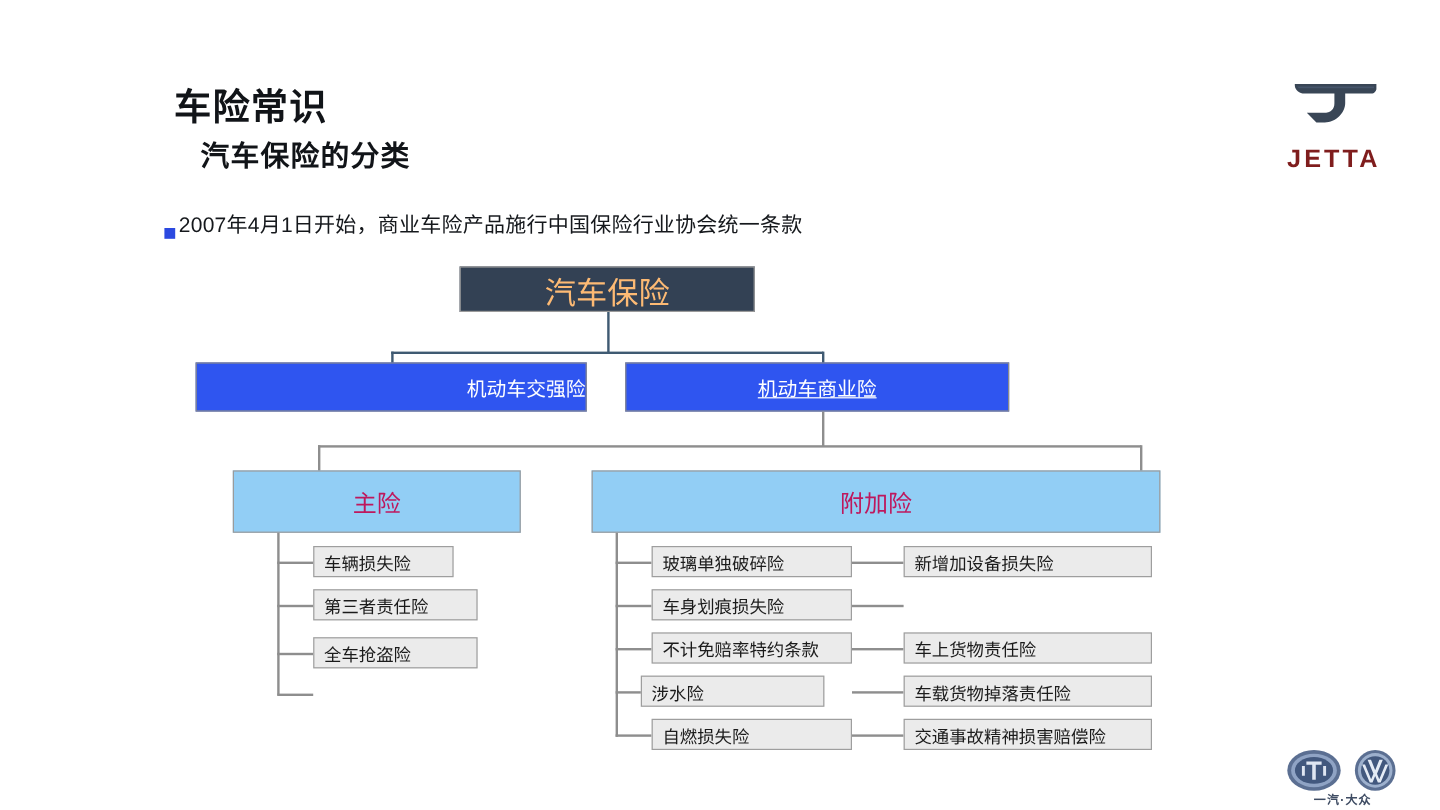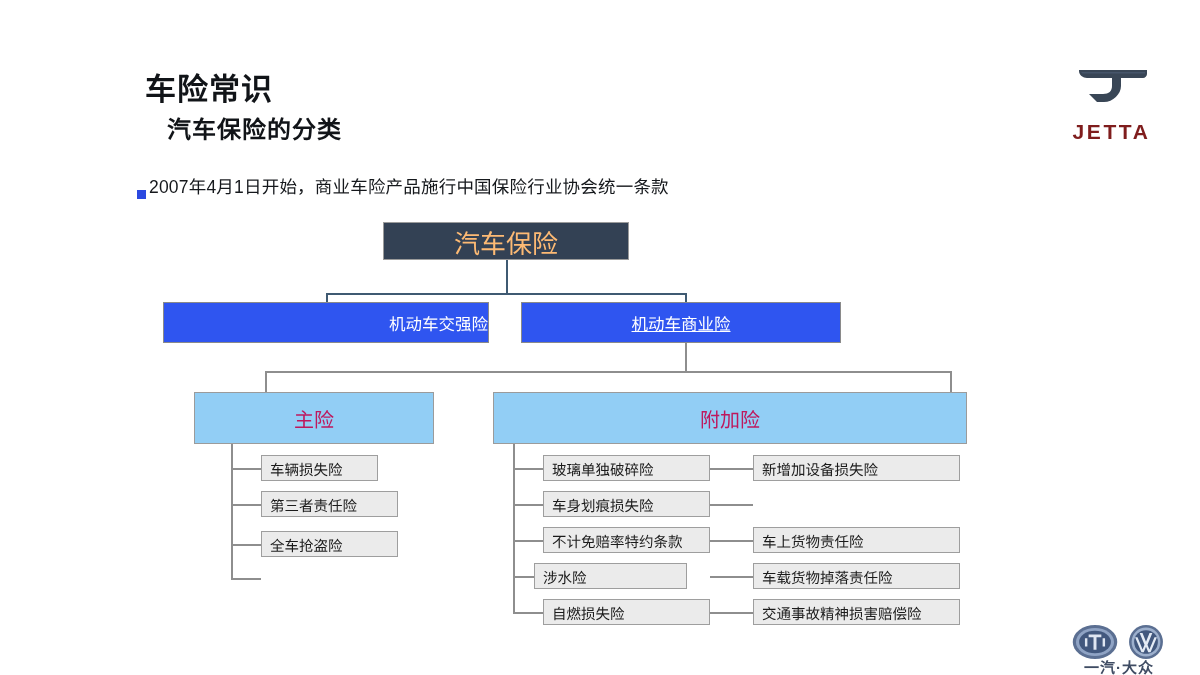--- a/index.html
+++ b/index.html
@@ -78,21 +78,21 @@
   }
   .faw-logo {
     position: absolute;
     left: 1063px;
     top: 598px;
     width: 112px;
     height: 62px;
   }
   .faw-word {
     text-align: center;
-    font-size: 15px;
+    font-size: 10px;
     font-weight: bold;
     color: #3f4c63;
     letter-spacing: 1px;
     line-height: 14px;
     margin-top: 1px;
   }
   .faw-sub {
     text-align: center;
     font-size: 5.5px;
     font-weight: bold;

